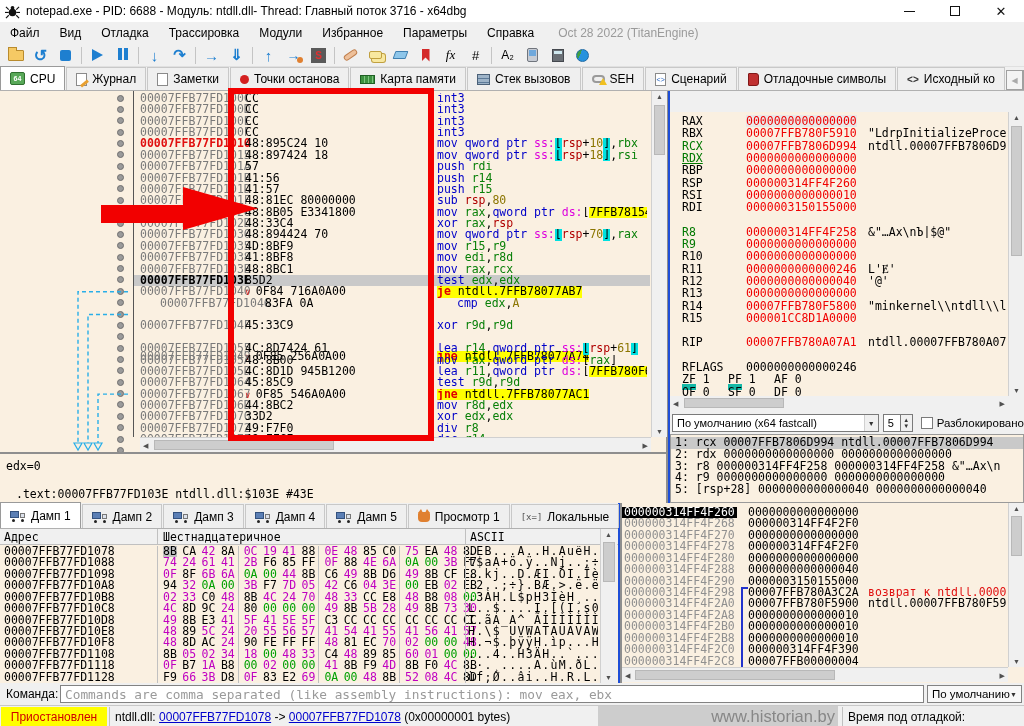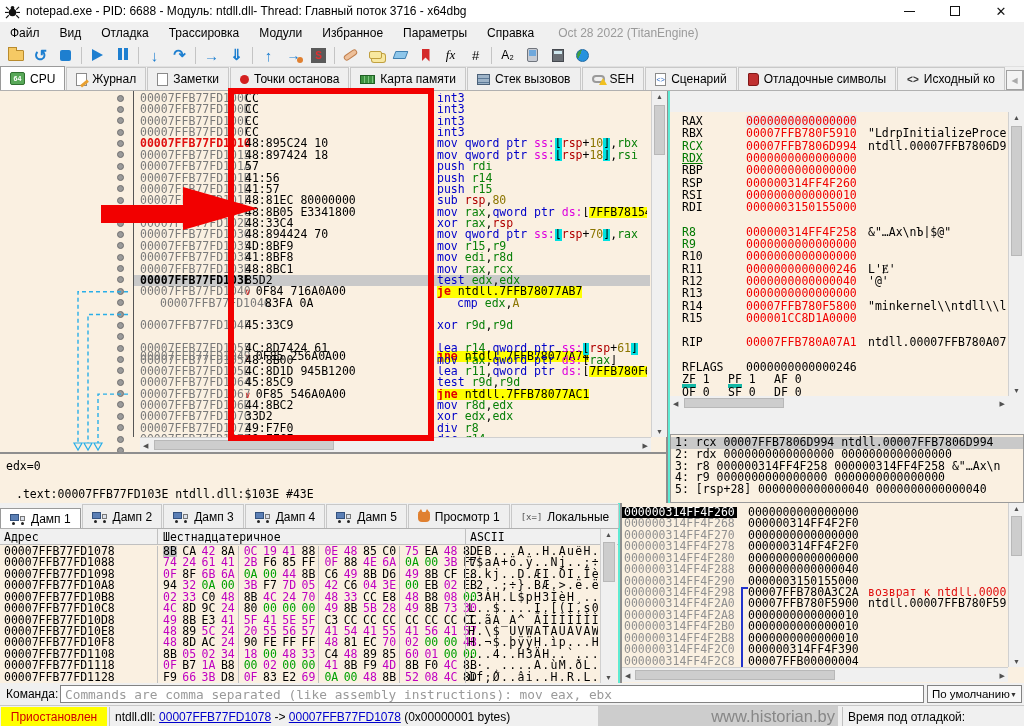--- a/index.html
+++ b/index.html
@@ -1,17 +1,17 @@
 <!DOCTYPE html>
 <html><head>
 <meta charset="utf-8">
 <style>
 *{margin:0;padding:0;box-sizing:border-box}
 body{margin:0}
-.win{width:1024px;height:726px;position:relative;font-family:"Liberation Sans",sans-serif;background:#5eead4;overflow:hidden;font-size:12px;color:#000}
+.win{width:1024px;height:726px;position:relative;font-family:"Liberation Sans",sans-serif;background:#1d4ed8;overflow:hidden;font-size:12px;color:#000}
 .mono{font-family:"DejaVu Sans Mono",monospace}
 
 .titlebar{position:absolute;left:0;top:0;width:1024px;height:22px;background:#ffffff;display:flex;align-items:center}
 .title-text{font-size:12px;margin-left:6px}
 .win-controls{position:absolute;right:0;top:0;height:22px;display:flex}
 .wc{width:46px;height:22px;display:flex;align-items:center;justify-content:center;font-size:13px;color:#111}
 .wc-min i{display:block;width:11px;height:1px;background:#111}
 .wc-max i{display:block;width:10px;height:10px;border:1px solid #111}
 
 .menubar{position:absolute;left:0;top:22px;width:1024px;height:22px;background:#f0f0f0;display:flex;align-items:center}
@@ -99,21 +99,21 @@
 .regs{position:absolute;left:670px;top:91px;width:354px;height:412px;background:#f0f0f0}
 .fpu-btn{position:absolute;left:0;top:0;width:354px;height:21px;background:#f0f0f0;border:1px solid #c0c0c0;display:flex;align-items:center;justify-content:center;font-size:11.5px}
 .reglist{position:absolute;left:0;top:21px;width:354px;height:284px;background:#faf0e1;overflow:hidden}
 .rrow{position:absolute;font-size:11.5px;line-height:12px;white-space:pre}
 .rname{position:absolute;left:12px;color:#000}
 .rname.grn{color:#007800}
 .rname.und{text-decoration:underline}
 .rval{position:absolute;left:76px;color:#f00000}
 .rval.blk{color:#000}
 .rnote{position:absolute;left:198px;color:#000;width:150px;overflow:hidden}
-.flagname{color:#000;border-bottom:4px solid #14b8a6;display:inline-block;line-height:10px}
+.flagname{color:#000;border-bottom:6px solid #14b8a6;display:inline-block;line-height:10px}
 .regs-hscroll{position:absolute;left:0;top:305px;width:338px;height:15px;background:#f0f0f0}
 .convrow{position:absolute;left:0;top:322px;width:354px;height:20px;display:flex;align-items:center}
 .combo{height:18px;border:1px solid #7a7a7a;background:#fff;font-size:11px;display:flex;align-items:center;padding-left:4px;position:relative}
 .combo .dn{margin-left:auto;width:14px;height:100%;display:flex;align-items:center;justify-content:center;font-size:7px;color:#333;border-left:1px solid #d0d0d0;background:#f0f0f0}
 .spin{width:30px;height:18px;border:1px solid #7a7a7a;background:#fff;margin-left:4px;font-size:11px;display:flex;align-items:center;padding-left:4px;position:relative}
 .spin .ud{position:absolute;right:0;top:0;width:12px;height:100%;border-left:1px solid #7a7a7a;background:#f0f0f0;font-size:6px;color:#333;display:flex;flex-direction:column;align-items:center;justify-content:center}
 .chk{width:12px;height:12px;border:1px solid #7a7a7a;background:#fff;margin-left:8px}
 .chklabel{font-size:11.5px;margin-left:4px}
 .argbox{position:absolute;left:0;top:343px;width:354px;height:69px;background:#faf0e1;border:1px solid #9a9a9a;overflow:hidden}
 .argrow{position:absolute;left:0;width:100%;font-size:11.5px;line-height:11.8px;white-space:pre;padding-left:4px}
@@ -462,32 +462,44 @@
       <div class="sb" style="left:338px;top:21px;width:16px;height:284px;border-left:1px solid #d0d0d0">
         <div class="ar" style="top:2px;left:4px">▲</div>
         <div class="thumb" style="left:2px;top:14px;width:11px;height:130px"></div>
         <div class="ar" style="bottom:2px;left:4px">▼</div>
       </div>
       <div class="sb regs-hscroll">
         <div class="ar" style="left:3px;top:4px">◀</div>
         <div class="thumb" style="left:14px;top:2px;width:100px;height:10px"></div>
         <div class="ar" style="right:3px;top:4px">▶</div>
       </div>
+      <div class="convrow">
+        <div class="combo" style="width:208px;margin-left:2px">
+          <span>По умолчанию (x64 fastcall)</span>
+          <span class="dn">▼</span>
+        </div>
+        <div class="spin">
+          <span>5</span>
+          <span class="ud">▲<br>▼</span>
+        </div>
+        <div class="chk"></div>
+        <span class="chklabel">Разблокировано</span>
+      </div>
       <div class="argbox">
         <div class="argrow mono sel" style="top: 2px;">1: rcx 00007FFB7806D994 ntdll.00007FFB7806D994</div>
         <div class="argrow mono" style="top: 13.8px;">2: rdx 0000000000000000 0000000000000000</div>
         <div class="argrow mono" style="top: 25.6px;">3: r8 000000314FF4F258 000000314FF4F258 &amp;"…Ax\n</div>
         <div class="argrow mono" style="top: 37.4px;">4: r9 0000000000000000 0000000000000000</div>
         <div class="argrow mono" style="top: 49.2px;">5: [rsp+28] 0000000000000040 0000000000000040</div>
       </div>
     </div>
 
   <div class="btabs" id="btabs">
       <span style="width: 2px;"></span>
-      <div class="tab active" style="height: 20px;">
+      <div class="tab active" style="height: 26px;">
         <span class="ticon">
           <span class="ic-truck">
             <i class="tb"></i>
             <i class="tc"></i>
             <i class="tw w1"></i>
             <i class="tw w2"></i>
           </span>
         </span>
         <span>Дамп 1</span>
       </div>

